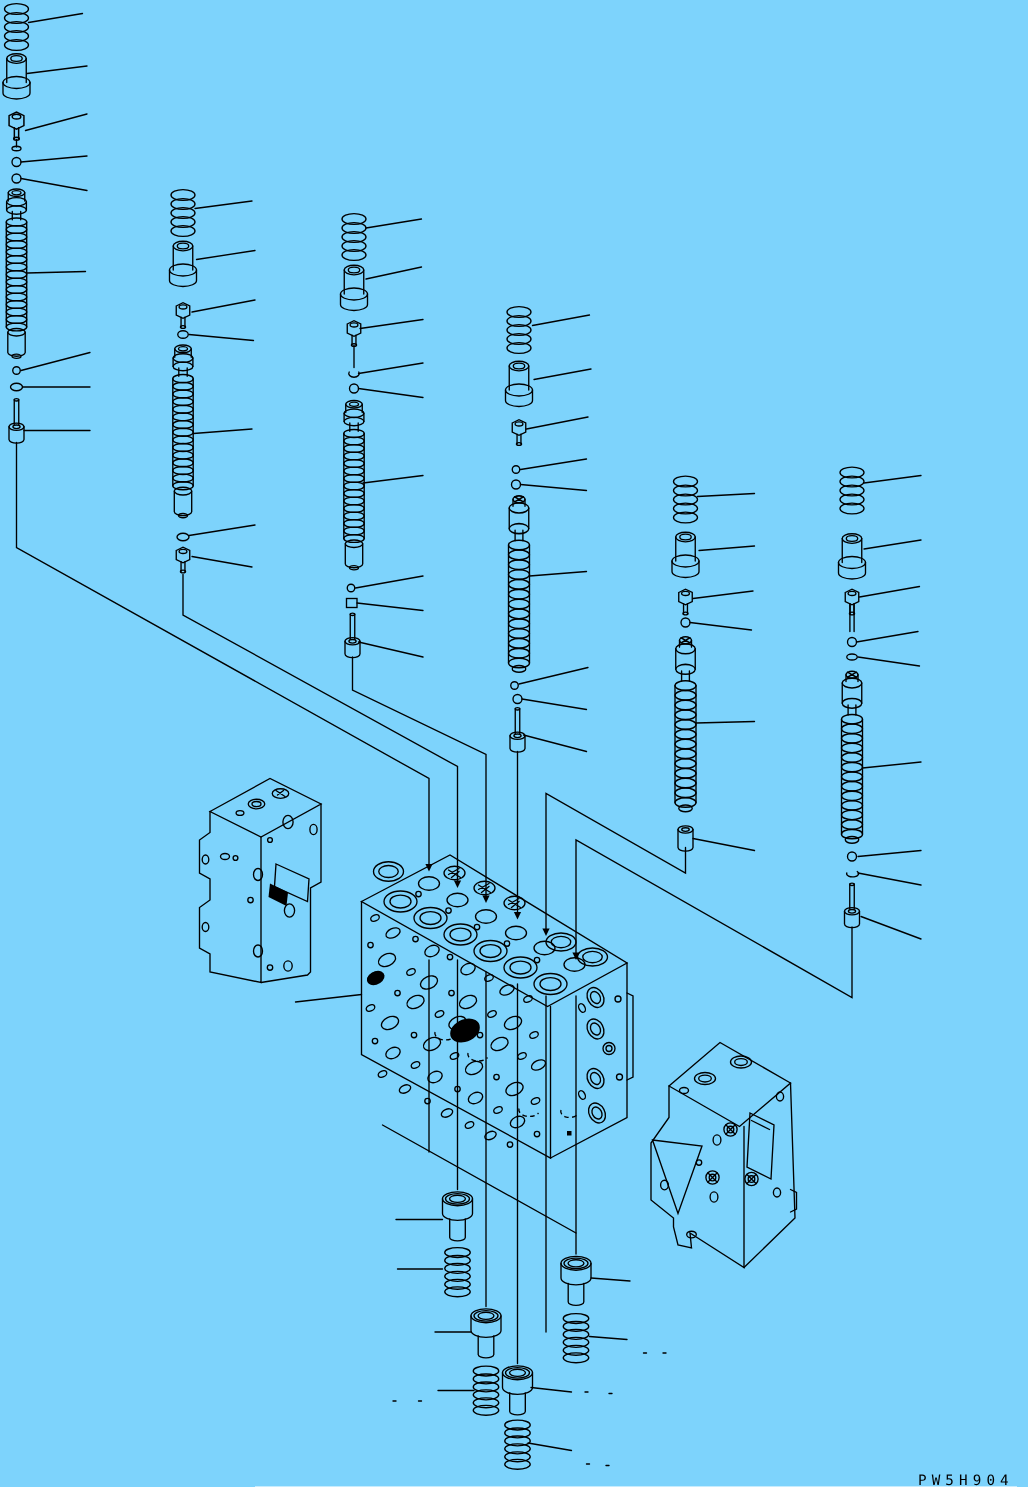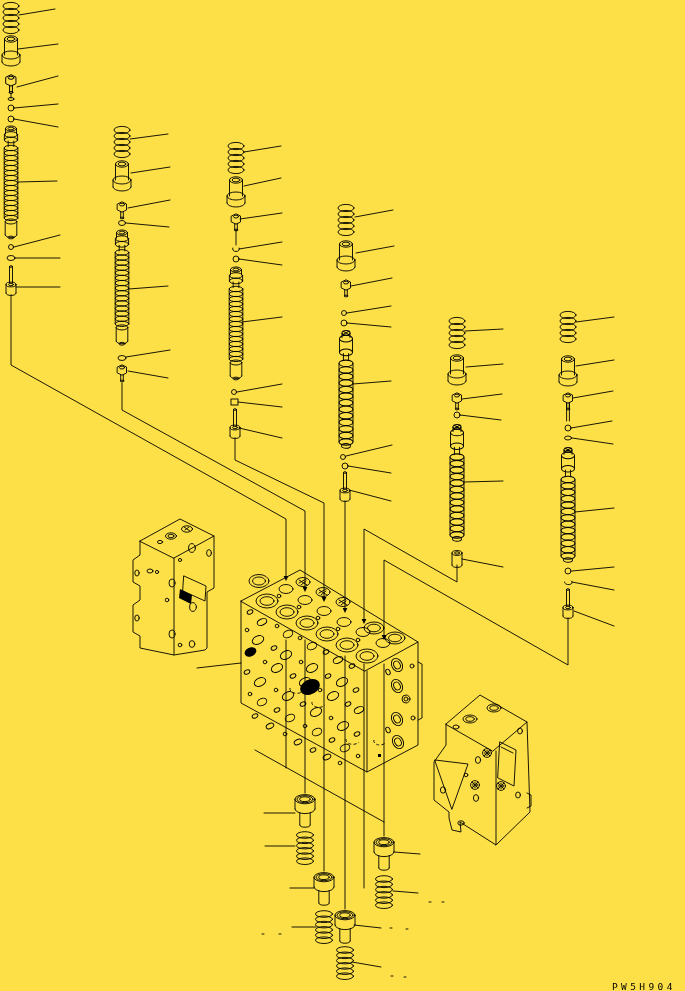--- a/index.html
+++ b/index.html
@@ -1,16 +1,16 @@
 <!DOCTYPE html>
 <html><head>
 <meta charset="utf-8">
 <style>
   html,body{margin:0;padding:0;background:#fff;}
-  .canvas{position:relative;width:685px;height:991px;background:#fde047;overflow:hidden;
+  .canvas{position:relative;width:685px;height:991px;background:#7dd3fc;overflow:hidden;
           font-family:"DejaVu Sans Mono", monospace;}
   svg{position:absolute;left:0;top:0;}
   svg .ln{stroke:#000;fill:none;stroke-width:0.9;stroke-linecap:round;}
   svg .fl{fill:#000;stroke:none;}
   svg .dsh{stroke:#000;fill:none;stroke-width:0.9;stroke-dasharray:3,2.2;}
   .code-text{fill:#000;stroke:none;font-family:"DejaVu Sans Mono",monospace;
              font-size:9.5px;letter-spacing:3.4px;}
 </style>
 </head>
 <body>

